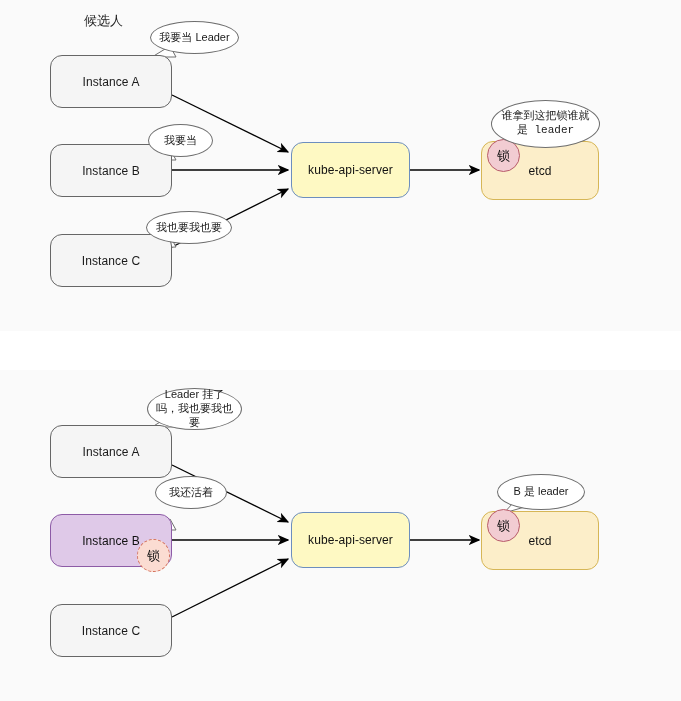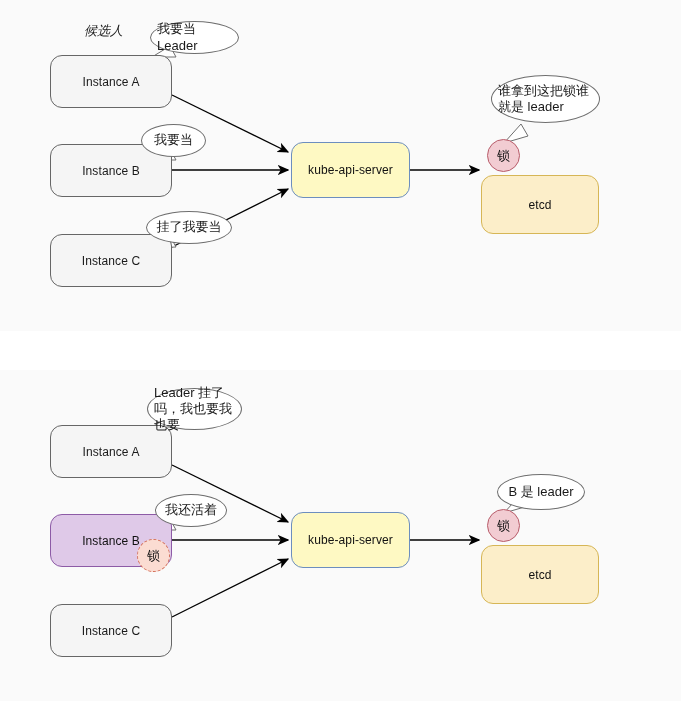--- a/index.html
+++ b/index.html
@@ -51,21 +51,20 @@
   }
   .node-api {
     background: #fef9c3;
     border-color: #6c8ebf;
     color: #111111;
   }
   .node-etcd {
     background: #fceec9;
     border-color: #d6b656;
     color: #111111;
-    margin-top: 34px;
   }
   .node-leader {
     background: #dfc9e8;
     border-color: #8d5ba6;
     color: #111111;
   }
 
   .lock {
     position: absolute;
     width: 33px;
@@ -94,21 +93,22 @@
 
   .bubble {
     position: absolute;
     box-sizing: border-box;
     border: 1px solid #6e6e6e;
     border-radius: 50%;
     background: #ffffff;
     display: flex;
     align-items: center;
     justify-content: center;
-    font-size: 13px;
+    text-align: center;
+    font-size: 11px;
     color: #1a1a1a;
     line-height: 1.25;
     padding: 0 6px;
     z-index: 5;
   }
   .bubble-text { display: block; }
 </style>
 </head>
 <body>
 
@@ -151,21 +151,21 @@
   <path d="M170,46 L152,57 L176,57 Z" fill="#ffffff" stroke="#6e6e6e" stroke-width="1"></path>
   <path d="M170,149 L152,160 L176,160 Z" fill="#ffffff" stroke="#6e6e6e" stroke-width="1"></path>
   <path d="M170,236 L152,248 L176,247 Z" fill="#ffffff" stroke="#6e6e6e" stroke-width="1"></path>
   <path d="M521,124 L504,143 L528,136 Z" fill="#ffffff" stroke="#6e6e6e" stroke-width="1"></path>
 
   <path d="M170,416 L152,427 L176,427 Z" fill="#ffffff" stroke="#6e6e6e" stroke-width="1"></path>
   <path d="M170,519 L152,530 L176,530 Z" fill="#ffffff" stroke="#6e6e6e" stroke-width="1"></path>
   <path d="M521,494 L504,513 L528,506 Z" fill="#ffffff" stroke="#6e6e6e" stroke-width="1"></path>
 </svg>
 
-<div class="caption" style="left:84px; top:22px;font-style:italic;">候选人</div>
+<div class="caption" style="left:84px; top:12px;">候选人</div>
 
 <div class="node node-instance" style="left:50px; top:55px; width:122px; height:53px;">
   <span>Instance A</span>
 </div>
 
 <div class="node node-instance" style="left:50px; top:144px; width:122px; height:53px;">
   <span>Instance B</span>
 </div>
 
 <div class="node node-instance" style="left:50px; top:234px; width:122px; height:53px;">
@@ -181,29 +181,29 @@
 </div>
 
 <div class="lock" style="left:487px; top:139px;">
   <span>锁</span>
 </div>
 
 <div class="bubble" style="left:150px; top:21px; width:89px; height:33px;">
   <span class="bubble-text">我要当 Leader</span>
 </div>
 
-<div class="bubble" style="left:141px; top:124px; width:65px; height:33px;">
+<div class="bubble" style="left:148px; top:124px; width:65px; height:33px;">
   <span class="bubble-text">我要当</span>
 </div>
 
 <div class="bubble" style="left:146px; top:211px; width:86px; height:33px;">
-  <span class="bubble-text">挂了我要当</span>
-</div>
-
-<div class="bubble" style="left:491px; top:75px; width:109px; height:48px;">
+  <span class="bubble-text">我也要我也要</span>
+</div>
+
+<div class="bubble" style="left:491px; top:100px; width:109px; height:48px;font-family:Liberation Mono, monospace;">
   <span class="bubble-text">谁拿到这把锁谁就是 leader</span>
 </div>
 
 <div class="node node-instance" style="left:50px; top:425px; width:122px; height:53px;">
   <span>Instance A</span>
 </div>
 
 <div class="node node-leader" style="left:50px; top:514px; width:122px; height:53px;">
   <span>Instance B</span>
 </div>
@@ -225,19 +225,19 @@
 </div>
 
 <div class="lock" style="left:487px; top:509px;">
   <span>锁</span>
 </div>
 
 <div class="bubble" style="left:147px; top:388px; width:95px; height:42px;">
   <span class="bubble-text">Leader 挂了吗，我也要我也要</span>
 </div>
 
-<div class="bubble" style="left:155px; top:494px; width:72px; height:33px;">
+<div class="bubble" style="left:155px; top:476px; width:72px; height:33px;">
   <span class="bubble-text">我还活着</span>
 </div>
 
 <div class="bubble" style="left:497px; top:474px; width:88px; height:36px;">
   <span class="bubble-text">B 是 leader</span>
 </div>
 
 </body></html>

